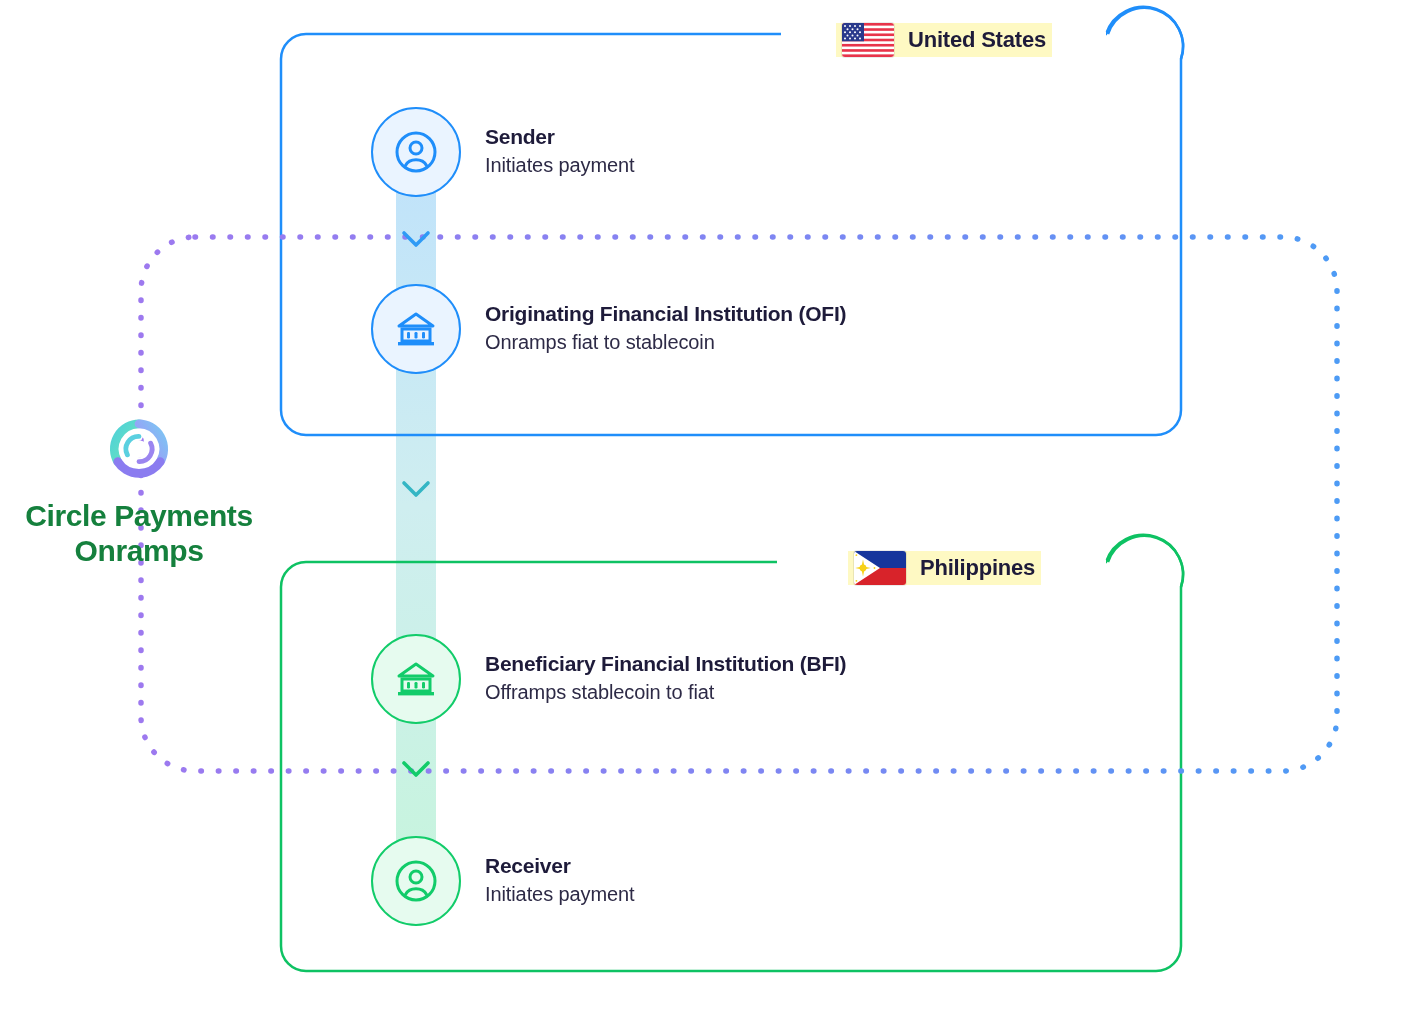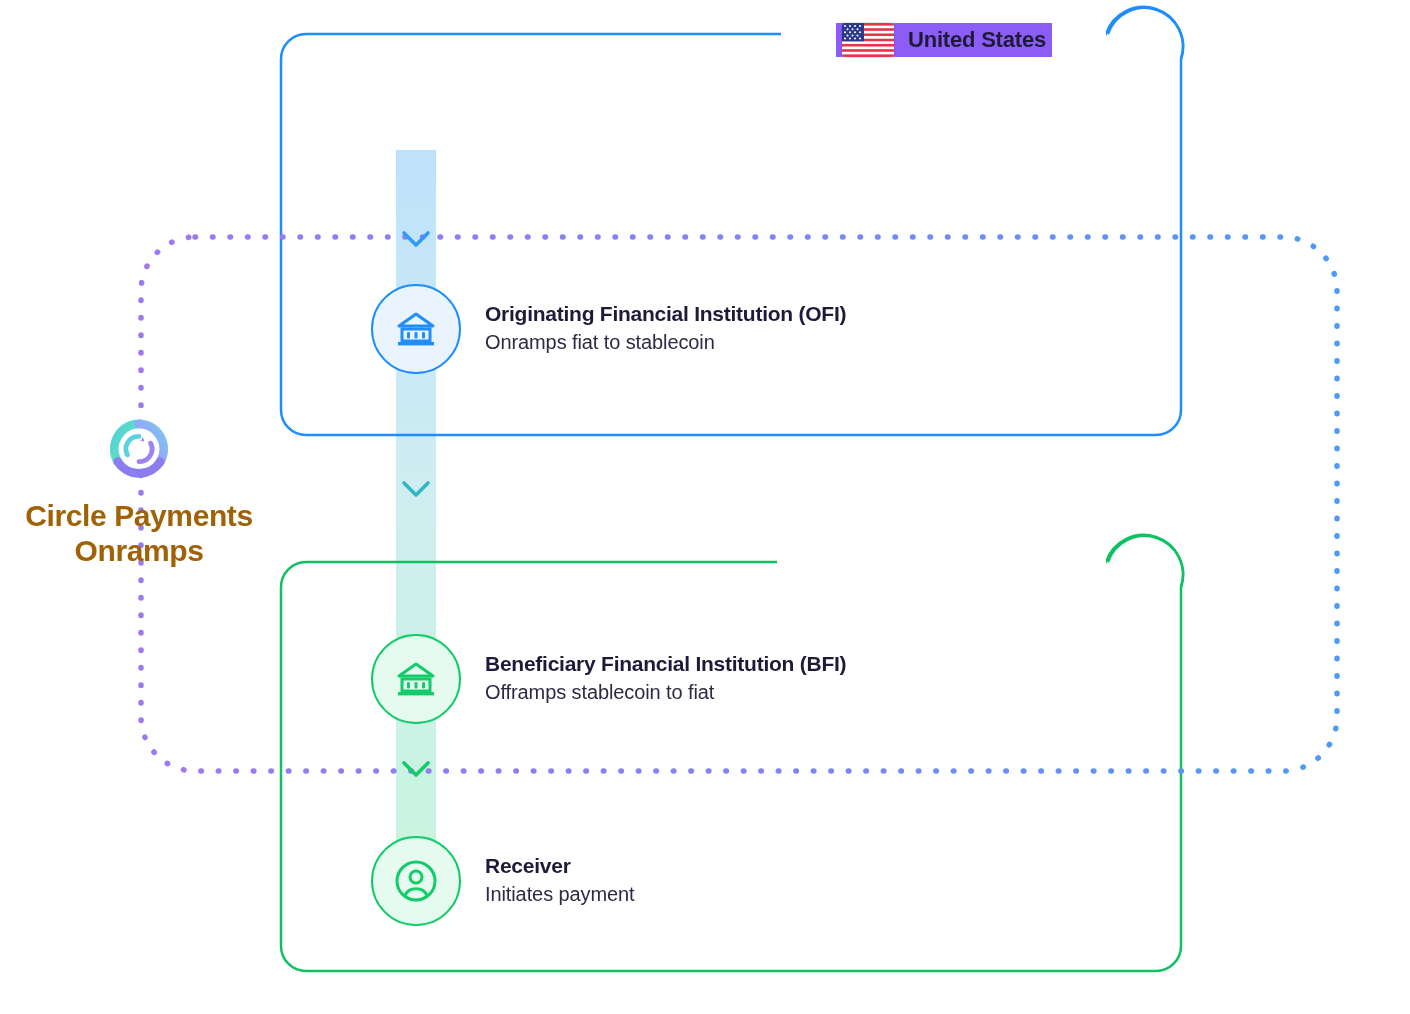--- a/index.html
+++ b/index.html
@@ -35,31 +35,31 @@
   }
   .brand-mark {
     width: 62px; height: 62px;
     margin: 0 auto 18px auto;
     display: block;
   }
   .brand-name {
     font-size: 30px;
     font-weight: bold;
     line-height: 1.18;
-    color: #a16207;
+    color: #15803d;
     letter-spacing: -0.4px;
   }
 
   
   .country-label {
     position: absolute;
     display: flex;
     align-items: center;
     gap: 14px;
-    background: #8b5cf6;
+    background: #fef9c3;
     padding: 0 6px;
   }
   .country-flag {
     width: 52px; height: 34px;
     border-radius: 3px;
     overflow: hidden;
     display: block;
     box-shadow: 0 0 0 1px rgba(0,0,0,0.08);
     flex: 0 0 auto;
   }
@@ -212,21 +212,52 @@
           <circle cx="15.5" cy="12.4" r="1"></circle>
         <circle cx="3" cy="15.5" r="1"></circle>
           <circle cx="8" cy="15.5" r="1"></circle>
           <circle cx="13" cy="15.5" r="1"></circle>
           <circle cx="18" cy="15.5" r="1"></circle>
       </g>
     </svg>
     <span class="country-name">United States</span>
   </div>
 
-
+  <div class="country-label" id="label-ph">
+    <svg class="country-flag" viewBox="0 0 52 34" preserveAspectRatio="none">
+      <rect width="52" height="17" fill="#16359c"></rect>
+      <rect y="17" width="52" height="17" fill="#d8232a"></rect>
+      <polygon points="0,0 26,17 0,34" fill="#ffffff"></polygon>
+      <g fill="#f7d117">
+        <circle cx="9" cy="17" r="3.4"></circle>
+        <polygon points="9,8.5 10.2,14.3 7.8,14.3"></polygon>
+        <polygon points="9,25.5 10.2,19.7 7.8,19.7"></polygon>
+        <polygon points="1.2,17 7,15.8 7,18.2"></polygon>
+        <polygon points="16.8,17 11,15.8 11,18.2"></polygon>
+        <circle cx="2.4" cy="4.2" r="0.9"></circle>
+        <circle cx="2.4" cy="29.8" r="0.9"></circle>
+        <circle cx="20.5" cy="17" r="0.9"></circle>
+      </g>
+    </svg>
+    <span class="country-name">Philippines</span>
+  </div>
+
+  <div class="node blue" id="node-sender">
+    <div class="node-badge">
+      <svg width="46" height="46" viewBox="0 0 46 46">
+        <circle cx="23" cy="23" r="19" fill="none" stroke="#1f8efa" stroke-width="3"></circle>
+        <circle cx="23" cy="19" r="6" fill="none" stroke="#1f8efa" stroke-width="3"></circle>
+        <path d="M12.5 36.5 A11.5 9.5 0 0 1 33.5 36.5" fill="none" stroke="#1f8efa" stroke-width="3" stroke-linecap="round"></path>
+      </svg>
+    </div>
+    <div class="node-text">
+      <div class="node-title">Sender</div>
+      <div class="node-sub">Initiates payment</div>
+    </div>
+  </div>
 
   <div class="node green" id="node-bfi">
     <div class="node-badge">
       <svg width="46" height="46" viewBox="0 0 46 46">
         <path d="M23 8 L40 20 L6 20 Z" fill="none" stroke="#12cc6a" stroke-width="3" stroke-linejoin="round"></path>
         <rect x="9" y="23" width="28" height="12" fill="none" stroke="#12cc6a" stroke-width="3"></rect>
         <rect x="5" y="36" width="36" height="3.4" fill="#12cc6a"></rect>
         <g fill="#12cc6a">
           <rect x="14" y="26" width="3" height="6.5" rx="1.2"></rect>
           <rect x="21.5" y="26" width="3" height="6.5" rx="1.2"></rect>

